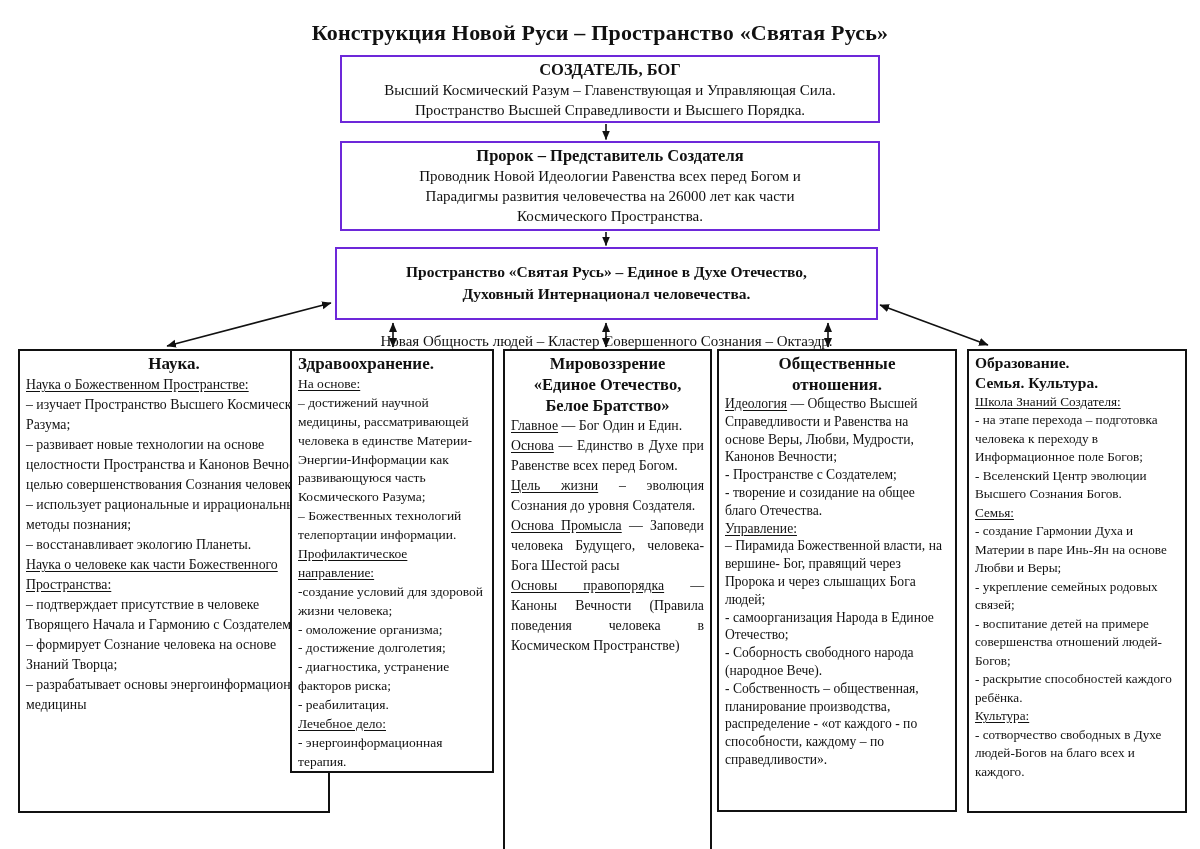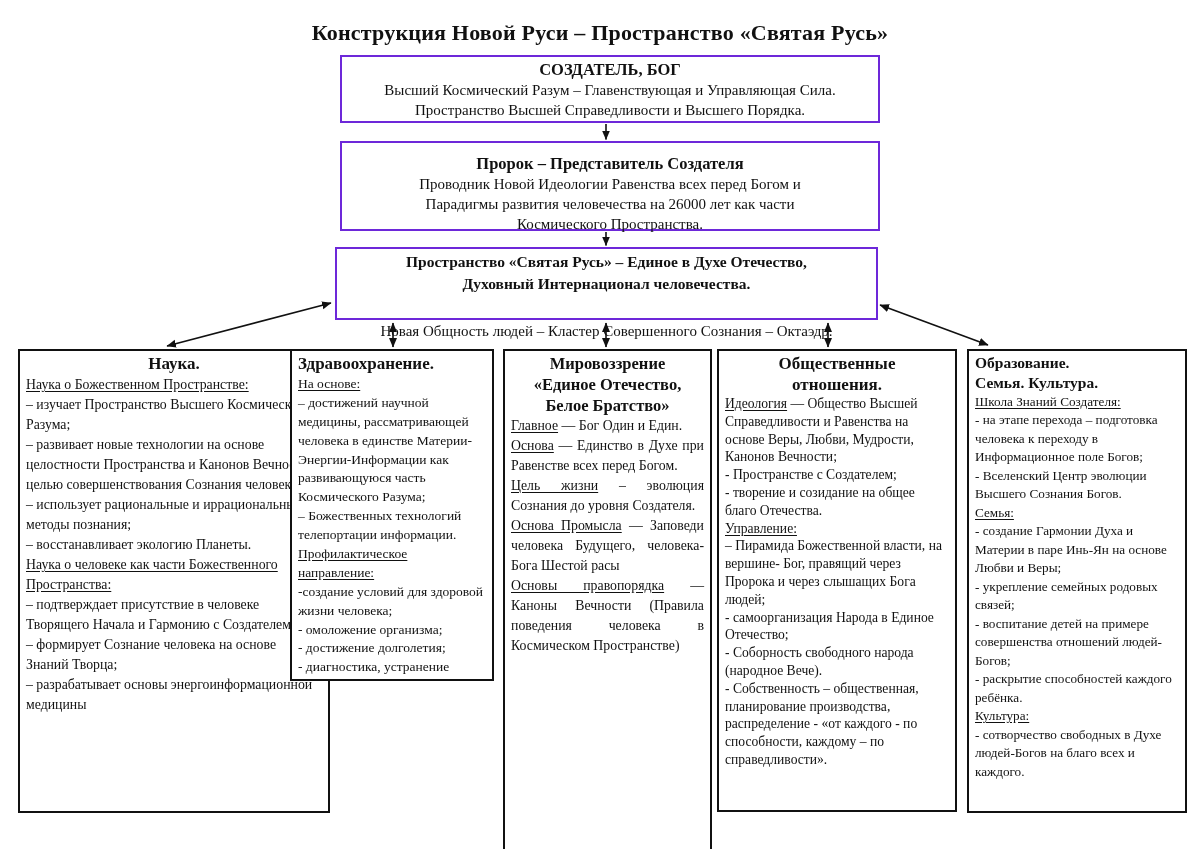--- a/index.html
+++ b/index.html
@@ -8,38 +8,38 @@
     font-family:"Liberation Serif","DejaVu Serif",serif;color:#111;overflow:hidden;
   }
   .title{
     position:absolute;top:20px;left:0;width:1200px;text-align:center;
     font-weight:bold;font-size:22px;letter-spacing:.2px;
   }
   .box{position:absolute;border:2px solid #6d28d9;box-sizing:border-box;text-align:center;background:#fff;}
   .box-heading{font-weight:bold;font-size:16.5px;line-height:20px;}
   .tline{font-size:15px;line-height:20px;}
   .box-creator{left:340px;top:55px;width:540px;height:68px;padding-top:3px;}
-  .box-prophet{left:340px;top:141px;width:540px;height:90px;padding-top:11px;}
-  .box-space{left:335px;top:247px;width:543px;height:73px;padding-top:2px;}
+  .box-prophet{left:340px;top:141px;width:540px;height:90px;padding-top:3px;}
+  .box-space{left:335px;top:247px;width:543px;height:73px;padding-top:12px;}
   .box-space .box-heading{font-weight:normal;}
   .box-space .box-heading .tline{font-weight:bold;font-size:15.5px;line-height:22px;}
   .box-space .box-lines .tline{font-size:15px;line-height:22px;margin-top:25px;}
 
   .col{position:absolute;border:2px solid #111;box-sizing:border-box;background:#fff;
        padding:2px 6px 4px 6px;overflow:hidden;text-align:left;}
   .col-title{font-weight:bold;text-align:center;}
   .col-title div{white-space:nowrap;}
   .para{margin:0;}
   .u{text-decoration:underline;text-underline-offset:2px;}
 
   .col-science{left:18px;top:349px;width:312px;height:464px;}
   .col-science .col-title{font-size:17px;line-height:22px;}
   .col-science .col-body{font-size:13.8px;line-height:1.45;}
 
-  .col-healthcare{left:290px;top:349px;width:204px;height:332px;}
+  .col-healthcare{left:290px;top:349px;width:204px;height:424px;}
   .col-healthcare .col-title{text-align:left;font-size:17px;line-height:22px;}
   .col-healthcare .col-body{font-size:13.5px;line-height:1.4;}
 
   .col-worldview{left:503px;top:349px;width:209px;height:528px;}
   .col-worldview .col-title{font-size:16.5px;line-height:21px;}
   .col-worldview .col-body{font-size:13.8px;line-height:1.45;}
   .col-worldview .para{text-align:justify;}
 
   .col-social{left:717px;top:349px;width:240px;height:463px;}
   .col-social .col-title{font-size:17px;line-height:21px;}

